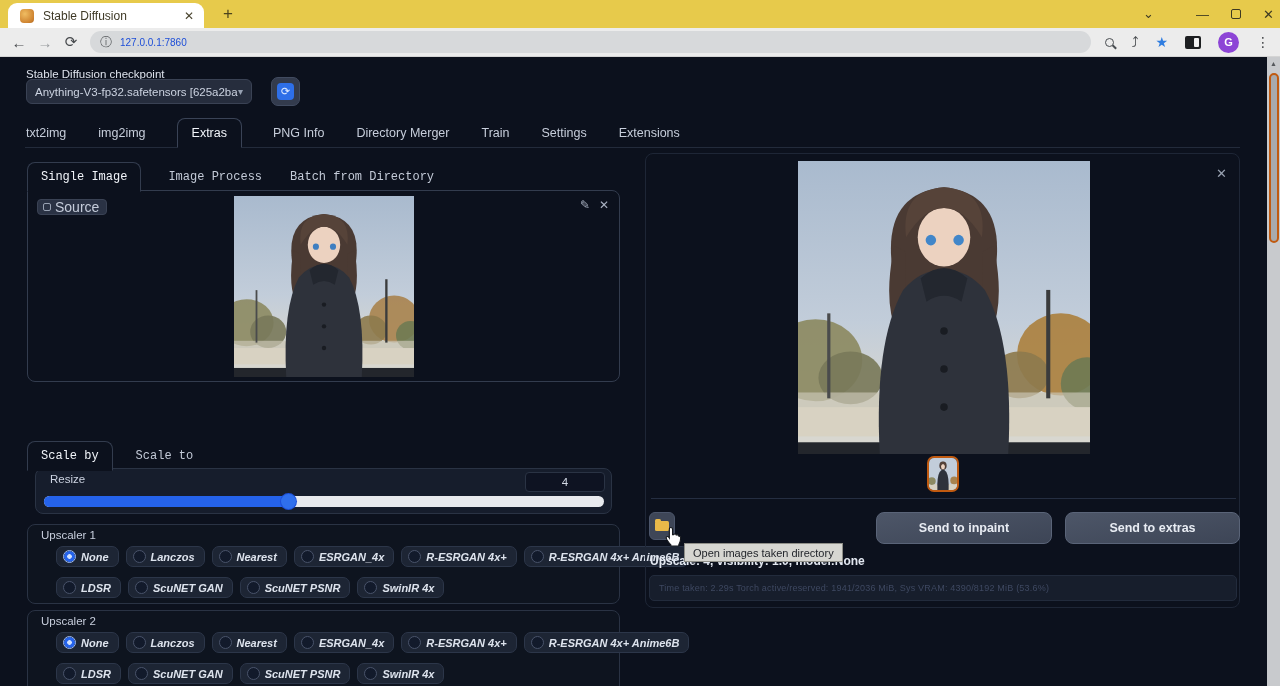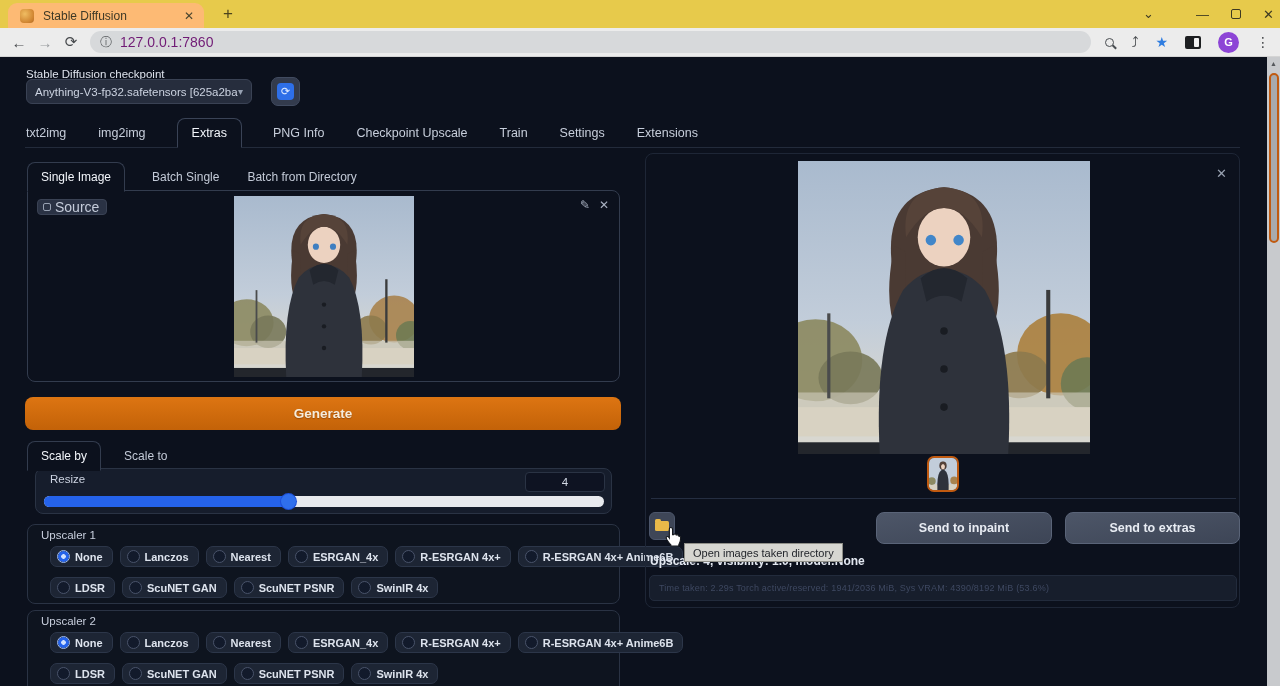--- a/index.html
+++ b/index.html
@@ -2,42 +2,42 @@
 <html><head>
 <meta charset="utf-8">
 <style>
   * { margin:0; padding:0; box-sizing:border-box; }
   html,body { width:1280px; height:686px; overflow:hidden; background:#0c111d;
     font-family:"Liberation Sans","DejaVu Sans",sans-serif; }
   .screen{ position:relative; width:1280px; height:686px; }
 
   
   .tabstrip{ position:absolute; left:0; top:0; width:100%; height:28px; background:#e7ca4b; }
-  .btab{ position:absolute; left:8px; top:3px; width:196px; height:25px; background:#fdba74;
+  .btab{ position:absolute; left:8px; top:3px; width:196px; height:25px; background:#ffffff;
     border-radius:9px 9px 0 0; display:flex; align-items:center; padding:0 8px 0 12px; }
   .favicon{ width:14px; height:14px; border-radius:4px;
     background:radial-gradient(circle at 35% 35%, #f0bd62, #cf8430 70%, #b06a22); flex:none; }
   .btab-title{ flex:1; margin-left:9px; font-size:12px; color:#3e3926; white-space:nowrap; overflow:hidden; }
   .btab-close{ font-size:12px; color:#4a452f; padding:0 2px; }
   .newtab{ position:absolute; left:216px; top:2px; width:24px; height:24px; display:flex;
     align-items:center; justify-content:center; font-size:17px; color:#4c441d; }
   .wctrls{ position:absolute; right:6px; top:0; height:28px; display:flex; align-items:center; gap:22px;
     color:#3e3a22; }
   .wctrls .g{ font-size:13px; }
   .maxbox{ width:10px; height:10px; border:1.6px solid #3e3a22; border-radius:2px; }
   .tabsearch{ position:absolute; right:126px; top:6px; font-size:13px; color:#3e3a22; }
 
   .toolbar{ position:absolute; left:0; top:28px; width:100%; height:29px; background:#ececec;
     display:flex; align-items:center; border-bottom:1px solid #d4d4d4; }
   .navic{ font-size:15px; color:#46494c; width:26px; text-align:center; }
   .navic.dis{ color:#999c9f; }
   .addr{ flex:1; height:22px; margin:0 14px 0 6px; background:#d7d9db; border-radius:11px;
     display:flex; align-items:center; padding:0 10px; }
   .addr .info{ font-size:12px; color:#5b5e61; margin-right:8px; }
-  .addr .url{ font-size:14px; color:#701a75; }
+  .addr .url{ font-size:10px; color:#1d4ed8; }
   .tbright{ display:flex; align-items:center; gap:17px; padding-right:10px; }
   .lens{ width:9px; height:9px; border:1.7px solid #4a4e52; border-radius:50%; position:relative; }
   .lens::after{ content:""; position:absolute; width:5px; height:1.7px; background:#4a4e52;
     transform:rotate(45deg); right:-4px; bottom:-2px; }
   .share{ font-size:14px; color:#46494c; }
   .star{ font-size:14px; color:#2f7de0; }
   .sidebaric{ width:16px; height:13px; background:#1d1f21; border-radius:2px; position:relative; }
   .sidebaric::after{ content:""; position:absolute; right:2px; top:2px; width:5px; height:9px;
     background:#f2f2f2; border-radius:1px; }
   .avatar{ width:21px; height:21px; border-radius:50%; background:#8d45d6; color:#fff; font-size:11px;
@@ -62,21 +62,21 @@
 
   .main-tabs{ position:absolute; left:25px; top:62px; width:1215px; height:29px; display:flex;
     align-items:flex-end; gap:30px; border-bottom:1px solid #232b3b; }
   .mtab{ font-size:12.5px; color:#c7cedb; padding:7px 1px; white-space:nowrap; }
   .mtab.act{ color:#f2f5fa; border:1px solid #3a4356; border-bottom:1px solid #0c111d;
     border-radius:8px 8px 0 0; padding:7px 14px; margin-bottom:-1px; background:#0c111d; }
 
   
   .img-tabs{ position:absolute; left:27px; top:103px; width:595px; height:31px; display:flex;
     align-items:flex-end; gap:26px; }
-  .itab{ font-size:12px; color:#c3cad7; padding:7px 1px; white-space:nowrap; }
+  .itab{ font-size:12px; color:#c3cad7; padding:7px 1px; white-space:nowrap;font-family:Liberation Mono, monospace; }
   .itab.act{ color:#f2f5fa; border:1px solid #333c4e; border-bottom:1px solid #0c111d;
     border-radius:8px 8px 0 0; padding:7px 13px; margin-bottom:-1px; background:#0c111d; z-index:2; position:relative; }
 
   .source-box{ position:absolute; left:27px; top:133px; width:593px; height:192px;
     border:1px solid #333c4e; border-radius:0 8px 8px 8px; }
   .src-badge{ position:absolute; left:9px; top:8px; height:16px; background:#2a3244; border:1px solid #3a4254;
     border-radius:4px; display:flex; align-items:center; gap:4px; padding:0 7px 0 5px; }
   .src-ic{ width:8px; height:8px; border:1px solid #97a1b2; border-radius:2px; }
   .src-badge span{ font-size:14px; color:#c5ccda; }
   .src-tools{ position:absolute; right:10px; top:7px; display:flex; gap:9px; color:#aab2c2; font-size:12px; }
@@ -96,21 +96,21 @@
     border:1px solid #2a3344; border-radius:4px; display:flex; align-items:center; justify-content:center;
     font-size:11.5px; color:#d3d9e5; }
   .slider{ position:absolute; left:8px; top:27px; width:560px; height:11px; border-radius:6px; background:#e8eaee; }
   .slider .fill{ position:absolute; left:0; top:0; height:11px; width:43.5%; background:#2563eb; border-radius:6px 0 0 6px; }
   .slider .knob{ position:absolute; left:calc(43.5% - 7px); top:-2px; width:15px; height:15px;
     border-radius:50%; background:#2f6fed; box-shadow:0 0 0 1px #1d4fd8; }
 
   .ups-block{ position:absolute; left:27px; width:593px; border:1px solid #2a3344; border-radius:8px; background:#0e141f; }
   .ups1{ top:467px; height:80px; } .ups2{ top:553px; height:120px; }
   .ups-label{ position:absolute; left:13px; top:4px; font-size:11.5px; color:#c8cfdd; }
-  .oprow{ position:absolute; left:22px; display:flex; gap:7px; white-space:nowrap; }
+  .oprow{ position:absolute; left:28px; display:flex; gap:7px; white-space:nowrap;font-style:italic; }
   .oprow.r1{ top:21px; } .oprow.r2{ top:52px; }
   .opt{ display:flex; align-items:center; gap:5px; background:#1d2534; border:1px solid #2c3649;
     border-radius:7px; padding:3px 9px 3px 6px; }
   .opt span{ font-size:11px; font-weight:600; color:#dde3ed; }
   .radio{ width:13px; height:13px; border-radius:50%; border:1.5px solid #49536a; background:#121a2b; flex:none; }
   .radio.on{ border:1.5px solid #9db9f0;
     background:radial-gradient(circle, #cfe0ff 0 2px, #2563eb 2.6px 5px, #16305f 5.4px); }
 
   
   .right-col{ position:absolute; left:645px; top:96px; width:595px; height:455px;
@@ -190,29 +190,29 @@
     </div>
     <div class="refresh">
       <span class="ric">⟳</span>
     </div>
 
     <div class="main-tabs">
       <div class="mtab">txt2img</div>
       <div class="mtab">img2img</div>
       <div class="mtab act">Extras</div>
       <div class="mtab">PNG Info</div>
-      <div class="mtab">Checkpoint Upscale</div>
+      <div class="mtab">Directory Merger</div>
       <div class="mtab">Train</div>
       <div class="mtab">Settings</div>
       <div class="mtab">Extensions</div>
     </div>
 
     <div class="img-tabs">
       <div class="itab act">Single Image</div>
-      <div class="itab">Batch Single</div>
+      <div class="itab">Image Process</div>
       <div class="itab">Batch from Directory</div>
     </div>
 
     <div class="source-box">
       <div class="src-badge">
         <span class="src-ic"></span>
         <span>Source</span>
       </div>
       <div class="src-tools">
         <span>✎</span>
@@ -247,23 +247,20 @@
           <path d="M67 30 Q70 48 66 58 L61 56 Q64 44 63 32 Z" fill="#4a3a33"></path>
           <path d="M29 100 Q27 62 36 45 Q42 38 50 38 Q58 38 64 45 Q73 62 71 100 Z" fill="#2e323b"></path>
           <path d="M42 41 Q50 34 58 41 L56 49 Q50 45 44 49 Z" fill="#23272f"></path>
           <circle cx="50" cy="60" r="1.2" fill="#191c22"></circle>
             <circle cx="50" cy="72" r="1.2" fill="#191c22"></circle>
           <circle cx="50" cy="84" r="1.2" fill="#191c22"></circle>
         </svg>
       </div>
     </div>
 
-    <div class="generate">
-      <span>Generate</span>
-    </div>
 
     <div class="scale-tabs">
       <div class="itab act">Scale by</div>
       <div class="itab">Scale to</div>
     </div>
 
     <div class="resize-block">
       <div class="rz-label">Resize</div>
       <div class="rz-num">4</div>
       <div class="slider">

